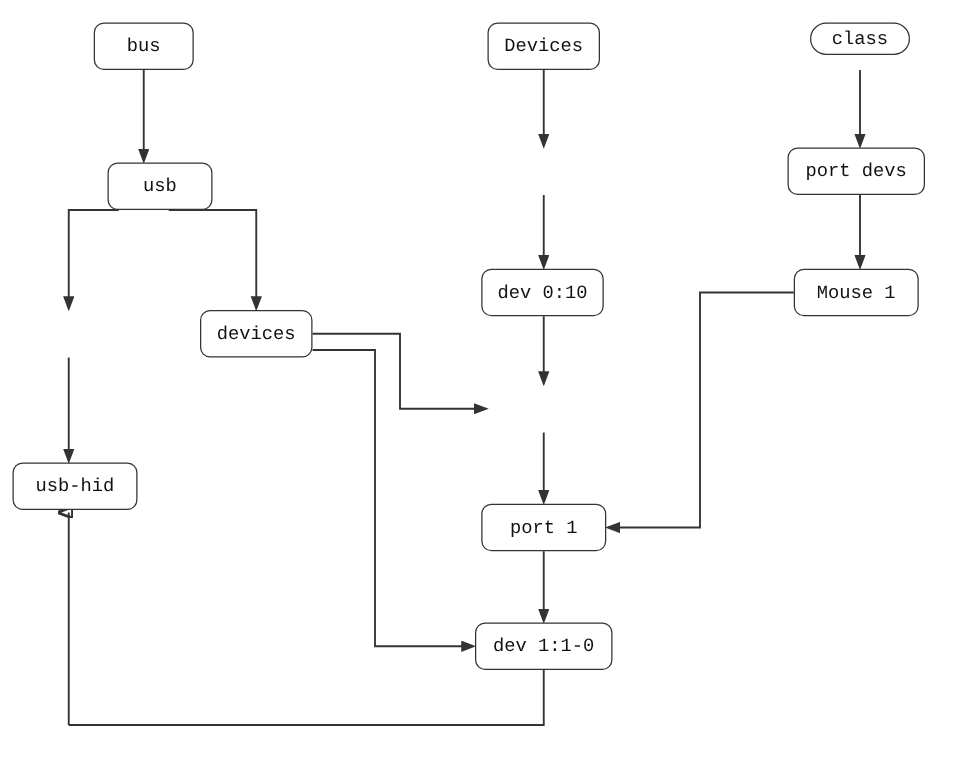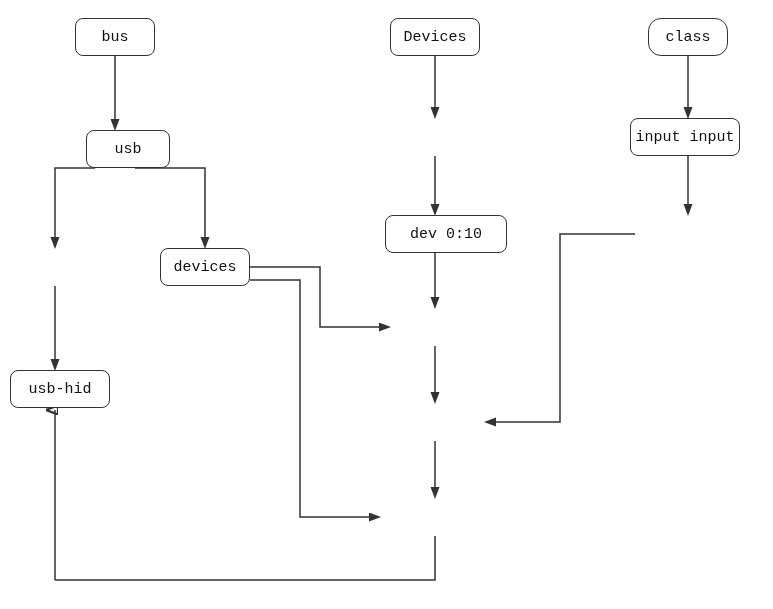--- a/index.html
+++ b/index.html
@@ -102,23 +102,26 @@
   <div class="node" style="left:86px; top:130px; width:84px; height:38px;">usb</div>
 
 
   <div class="node" style="left:160px; top:248px; width:90px; height:38px;">devices</div>
 
   <div class="node" style="left:10px; top:370px; width:100px; height:38px;">usb-hid</div>
 
   <div class="node" style="left:390px; top:18px; width:90px; height:38px;">Devices</div>
 
 
-  <div class="node" style="left:385px; top:215px; width:122px; height:38px;">dev 0:10</div>
+  <div class="node" style="left:385px; top:215px; width:98px; height:38px;">dev 0:10</div>
 
 
+  <div class="node" style="left:385px; top:403px; width:100px; height:38px;">port 1</div>
 
+  <div class="node" style="left:380px; top:498px; width:110px; height:38px;">dev 1:1-0</div>
 
-  <div class="node" style="left:648px; top:18px; width:80px; height:38px;border-radius:13px;">class</div>
+  <div class="node" style="left:648px; top:18px; width:80px; height:26px;border-radius:13px;">class</div>
 
-  <div class="node" style="left:630px; top:118px; width:110px; height:38px;">input input</div>
+  <div class="node" style="left:630px; top:118px; width:110px; height:38px;">port devs</div>
 
+  <div class="node" style="left:635px; top:215px; width:100px; height:38px;">Mouse 1</div>
 
 </div>
 
 </body></html>

